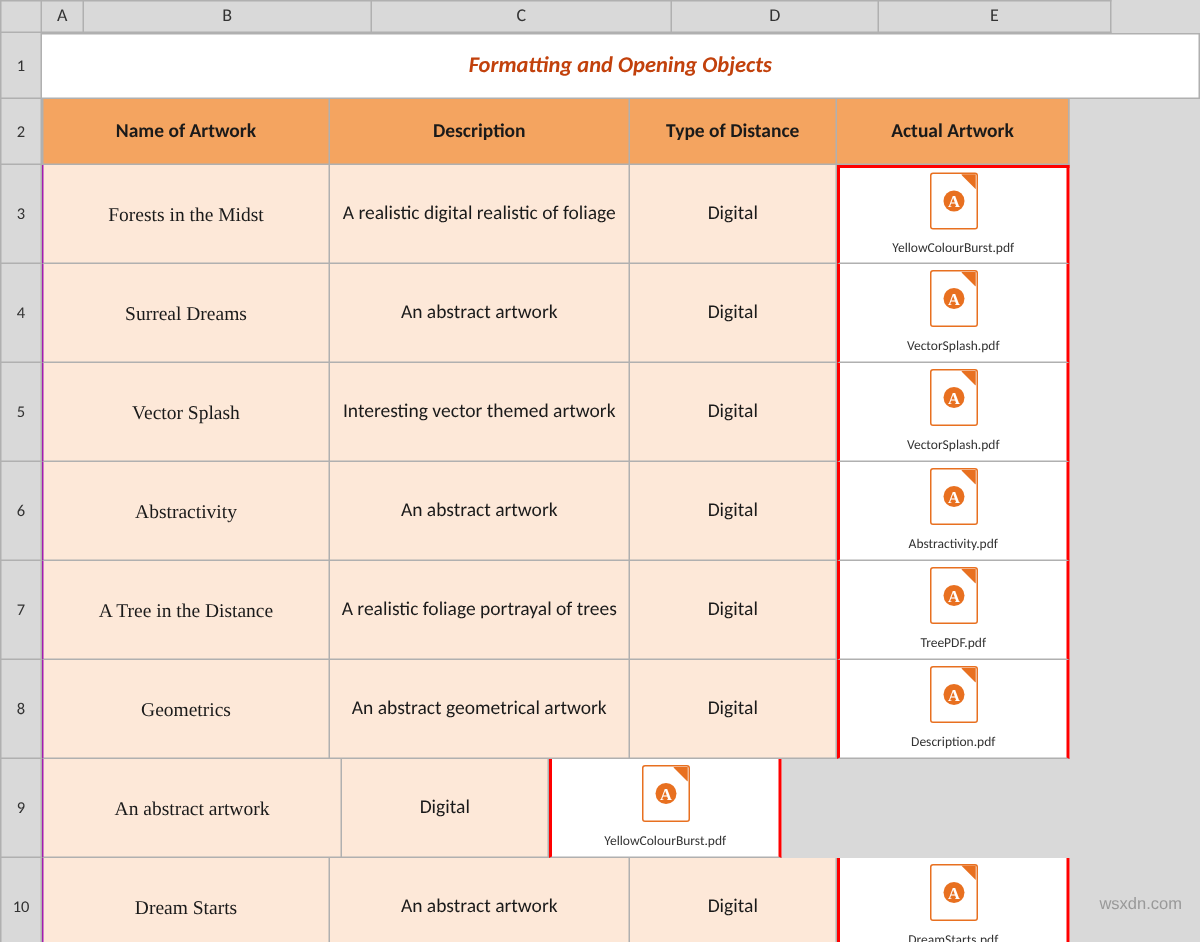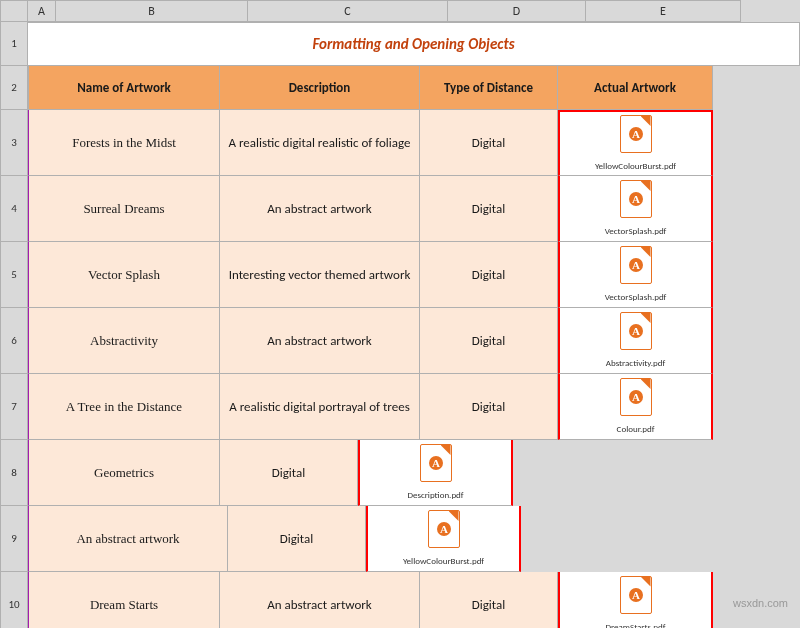--- a/index.html
+++ b/index.html
@@ -363,42 +363,43 @@
                   </div>
                 </div>
             </div>
             <span class="pdf-filename">Abstractivity.pdf</span>
           </div>
         </div>
       </div>
 
       <div class="data-row">
         <div class="data-cell col-b-width">A Tree in the Distance</div>
-        <div class="data-cell col-c-width">A realistic digital portrayal of trees</div>
-        <div class="data-cell col-d-width">Digital</div>
-        <div class="data-cell col-e-width artwork-column">
-          <div class="pdf-icon-container">
-            <div class="pdf-icon">
-              <div class="pdf-icon-body">
-                  <div style="position: absolute; top: 0px; right: 0px; width: 10px; height: 10px; background: rgb(232, 112, 32); clip-path: polygon(100% 0px, 100% 100%, 0px 0px);"></div>
-                  <div style="display: flex; align-items: center; justify-content: center; width: 100%; height: 100%;">
-                    <svg width="18" height="18" viewBox="0 0 18 18">
-                      <circle cx="9" cy="9" r="7" fill="#e87020"></circle>
-                      <text x="9" y="13" text-anchor="middle" font-size="11" font-weight="bold" fill="white" font-family="serif">A</text>
-                    </svg>
-                  </div>
-                </div>
-            </div>
-            <span class="pdf-filename">Colour.pdf</span>
+        <div class="data-cell col-c-width">A realistic foliage portrayal of trees</div>
+        <div class="data-cell col-d-width">Digital</div>
+        <div class="data-cell col-e-width artwork-column">
+          <div class="pdf-icon-container">
+            <div class="pdf-icon">
+              <div class="pdf-icon-body">
+                  <div style="position: absolute; top: 0px; right: 0px; width: 10px; height: 10px; background: rgb(232, 112, 32); clip-path: polygon(100% 0px, 100% 100%, 0px 0px);"></div>
+                  <div style="display: flex; align-items: center; justify-content: center; width: 100%; height: 100%;">
+                    <svg width="18" height="18" viewBox="0 0 18 18">
+                      <circle cx="9" cy="9" r="7" fill="#e87020"></circle>
+                      <text x="9" y="13" text-anchor="middle" font-size="11" font-weight="bold" fill="white" font-family="serif">A</text>
+                    </svg>
+                  </div>
+                </div>
+            </div>
+            <span class="pdf-filename">TreePDF.pdf</span>
           </div>
         </div>
       </div>
 
       <div class="data-row">
         <div class="data-cell col-b-width">Geometrics</div>
+        <div class="data-cell col-c-width">An abstract geometrical artwork</div>
         <div class="data-cell col-d-width">Digital</div>
         <div class="data-cell col-e-width artwork-column">
           <div class="pdf-icon-container">
             <div class="pdf-icon">
               <div class="pdf-icon-body">
                   <div style="position: absolute; top: 0px; right: 0px; width: 10px; height: 10px; background: rgb(232, 112, 32); clip-path: polygon(100% 0px, 100% 100%, 0px 0px);"></div>
                   <div style="display: flex; align-items: center; justify-content: center; width: 100%; height: 100%;">
                     <svg width="18" height="18" viewBox="0 0 18 18">
                       <circle cx="9" cy="9" r="7" fill="#e87020"></circle>
                       <text x="9" y="13" text-anchor="middle" font-size="11" font-weight="bold" fill="white" font-family="serif">A</text>

